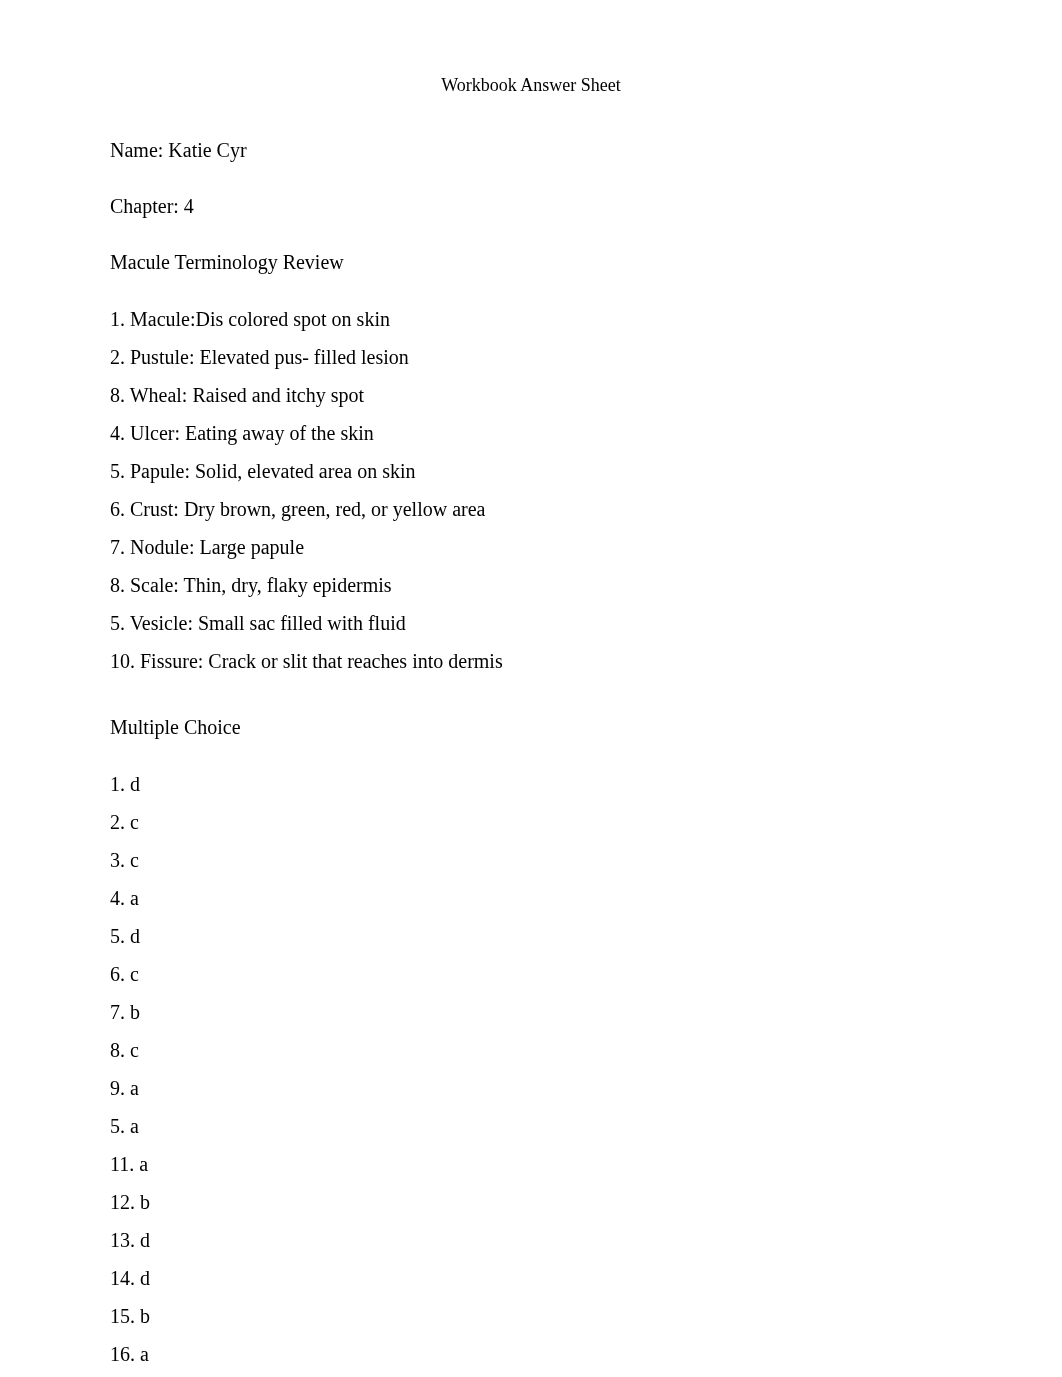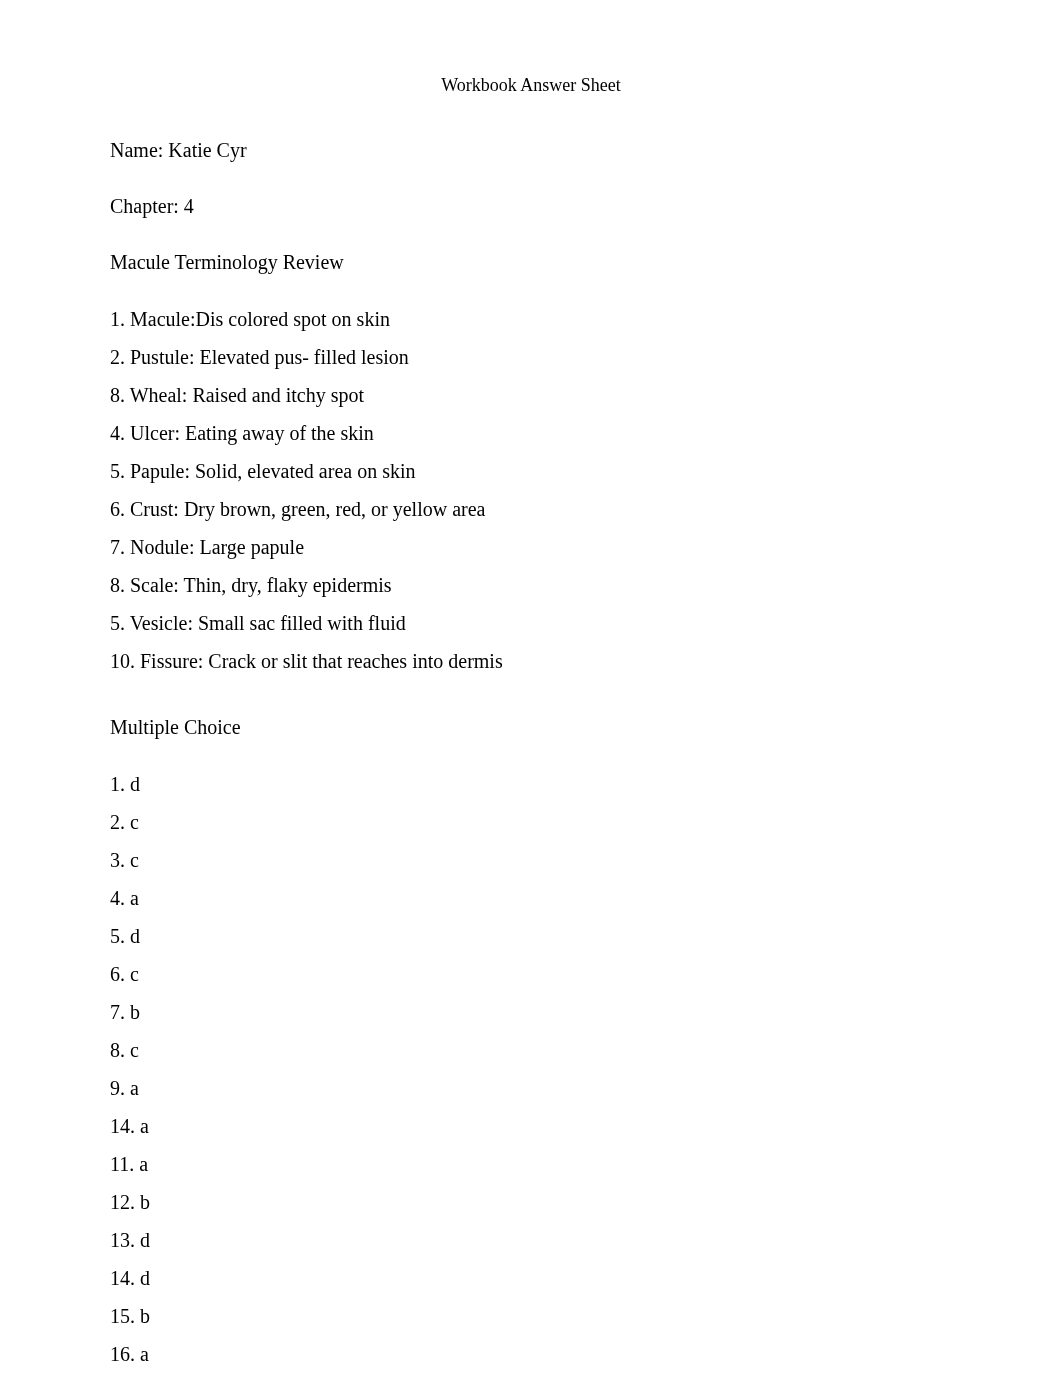--- a/index.html
+++ b/index.html
@@ -65,19 +65,19 @@
 
 <div class="line">1.  d</div>
 <div class="line">2. c</div>
 <div class="line">3. c</div>
 <div class="line">4. a</div>
 <div class="line">5. d</div>
 <div class="line">6. c</div>
 <div class="line">7. b</div>
 <div class="line">8. c</div>
 <div class="line">9.  a</div>
-<div class="line">14. a</div>
+<div class="line">5. a</div>
 <div class="line">11. a</div>
 <div class="line">12. b</div>
 <div class="line">13. d</div>
 <div class="line">14. d</div>
 <div class="line">15.  b</div>
 <div class="line">16. a</div>
 
 </body></html>

